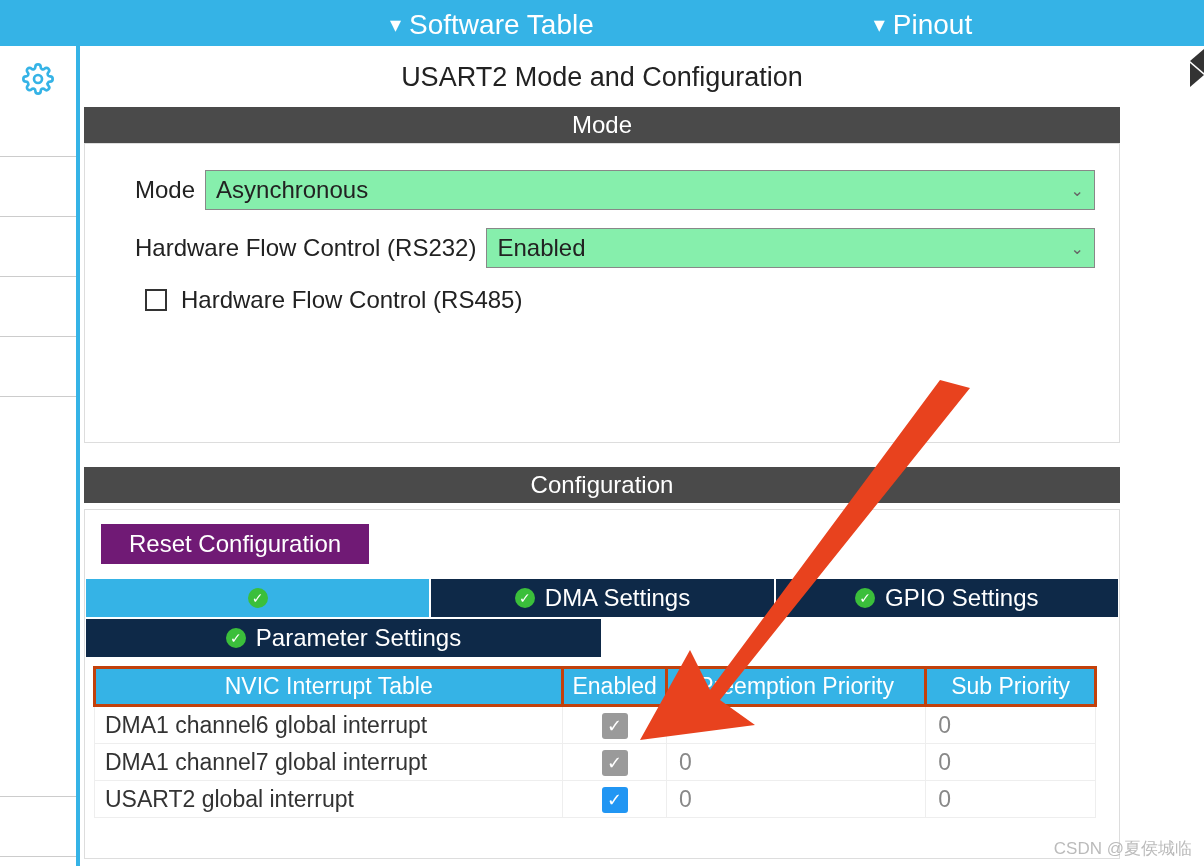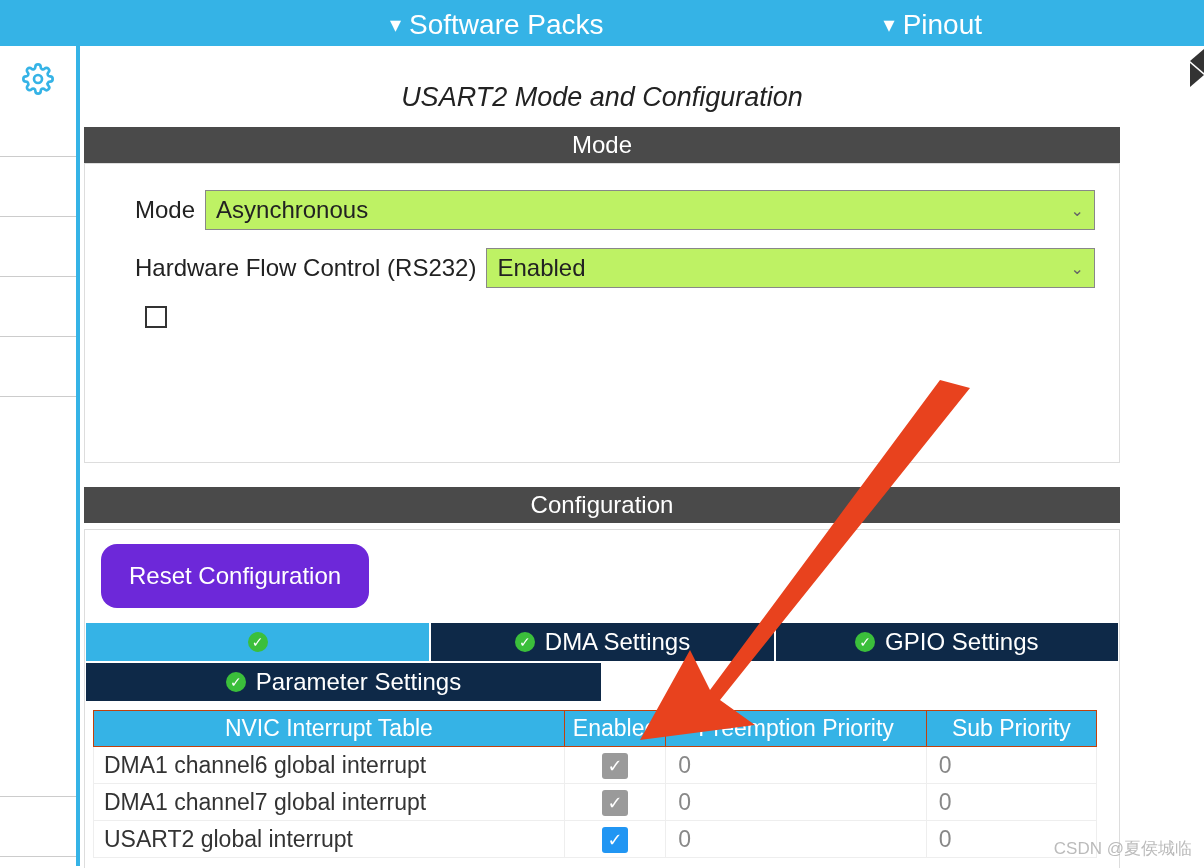--- a/index.html
+++ b/index.html
@@ -15,61 +15,61 @@
 .gear-wrap { display: flex; align-items: center; justify-content: center; height: 70px; }
 .gear svg { width: 32px; height: 32px; }
 .side-item { height: 60px; border-top: 1px solid #ccc; }
 .side-item:first-of-type { border-top: none; }
 .side-spacer { height: 40px; }
 
 .main { position: absolute; top: 46px; left: 84px; width: 1036px; height: 812px; }
 .indicator-r { position: absolute; top: 49px; right: 0; width: 14px; height: 30px; }
 .indicator-r .tri { width: 0; height: 0; border-top: 12px solid transparent; border-bottom: 12px solid transparent; border-right: 14px solid #333; display: block; }
 
-.panel-title { text-align: center; font-size: 27px; color: #222; padding: 36px 0 14px 0; font-style: italic; }
+.panel-title { text-align: center; font-size: 27px; color: #222; padding: 16px 0 14px 0; }
 .band { background: #4a4a4a; color: #fff; text-align: center; font-size: 24px; height: 36px; line-height: 36px; }
 
 .mode-area { border: 1px solid #ddd; padding: 26px 24px 10px 50px; height: 300px; }
 .row { display: flex; align-items: center; margin-bottom: 18px; }
 .row-label { font-size: 24px; color: #222; margin-right: 10px; }
-.select { flex: 1; height: 40px; border: 1px solid #888; display: flex; align-items: center; justify-content: space-between; padding: 0 10px; font-size: 24px; color: #222; background: #bef264; }
+.select { flex: 1; height: 40px; border: 1px solid #888; display: flex; align-items: center; justify-content: space-between; padding: 0 10px; font-size: 24px; color: #222; background: #86efac; }
 .select .caret { font-size: 16px; color: #666; }
 .chk-row { display: flex; align-items: center; gap: 14px; margin-left: 10px; margin-top: 6px; }
 .checkbox { width: 22px; height: 22px; border: 2px solid #333; background: #fff; }
 .chk-label { font-size: 24px; color: #222; }
 
 .config-block { margin-top: 6px; border: 1px solid #ddd; }
-.reset-btn { display: inline-block; background: #6d28d9; color: #fff; font-size: 24px; padding: 18px 28px; margin: 14px 0 14px 16px; cursor: pointer; border-radius: 16px; }
+.reset-btn { display: inline-block; background: #701a75; color: #fff; font-size: 24px; padding: 6px 28px; margin: 14px 0 14px 16px; cursor: pointer; }
 
 .tabs { display: flex; }
 .tabs2 { display: flex; }
 .tab { background: #0e2948; color: #fff; font-size: 24px; height: 40px; display: flex; align-items: center; justify-content: center; border: 1px solid #fff; gap: 10px; }
 .tab.active { background: #35b3e6; }
 .tab .ok-ico { width: 20px; height: 20px; border-radius: 50%; background: #3bbf3b; display: flex; align-items: center; justify-content: center; color: #fff; font-size: 14px; }
 
 .ntable { width: 1004px; margin: 8px 0 0 8px; border-collapse: collapse; }
-.ntable th { background: #35b3e6; color: #fff; font-weight: normal; font-size: 23px; padding: 4px 8px; border: 1px solid #c2410c; text-align: center; }
+.ntable th { background: #35b3e6; color: #fff; font-weight: normal; font-size: 23px; padding: 4px 8px; border: 3px solid #c2410c; text-align: center; }
 .ntable td { font-size: 23px; padding: 4px 10px; border: 1px solid #eee; color: #333; }
 .ntable td.center { text-align: center; }
 .ntable td.num { color: #888; padding-left: 12px; }
 .cbx { width: 26px; height: 26px; display: inline-flex; align-items: center; justify-content: center; color: #fff; font-size: 18px; border-radius: 3px; }
 .cbx.grey { background: #9a9a9a; }
 .cbx.blue { background: #2196f3; }
 
 .arrow-svg { position: absolute; top: 380px; left: 580px; pointer-events: none; z-index: 10; }
 
 .watermark { position: absolute; bottom: 8px; right: 12px; color: #bbb; font-size: 17px; }
 </style>
 </head>
 <body>
 
 <div class="topbar">
   <div class="topbar-item topbar-sw">
     <span class="chev">▾</span>
-    <span>Software Packs</span>
+    <span>Software Table</span>
   </div>
   <div class="topbar-item topbar-pinout">
     <span class="chev">▾</span>
     <span>Pinout</span>
   </div>
 </div>
 
 <div class="left-col">
   <div class="gear-wrap">
     <span class="gear">
@@ -110,20 +110,21 @@
     </div>
     <div class="row">
       <span class="row-label">Hardware Flow Control (RS232)</span>
       <div class="select">
         <span>Enabled</span>
         <span class="caret">⌄</span>
       </div>
     </div>
     <div class="chk-row">
       <span class="checkbox"></span>
+      <span class="chk-label">Hardware Flow Control (RS485)</span>
     </div>
   </div>
 
   <div class="band" style="margin-top:24px">Configuration</div>
 
   <div class="config-block">
     <span class="reset-btn">Reset Configuration</span>
 
     <div class="tabs">
       <div class="tab active" style="width:33.4%">

